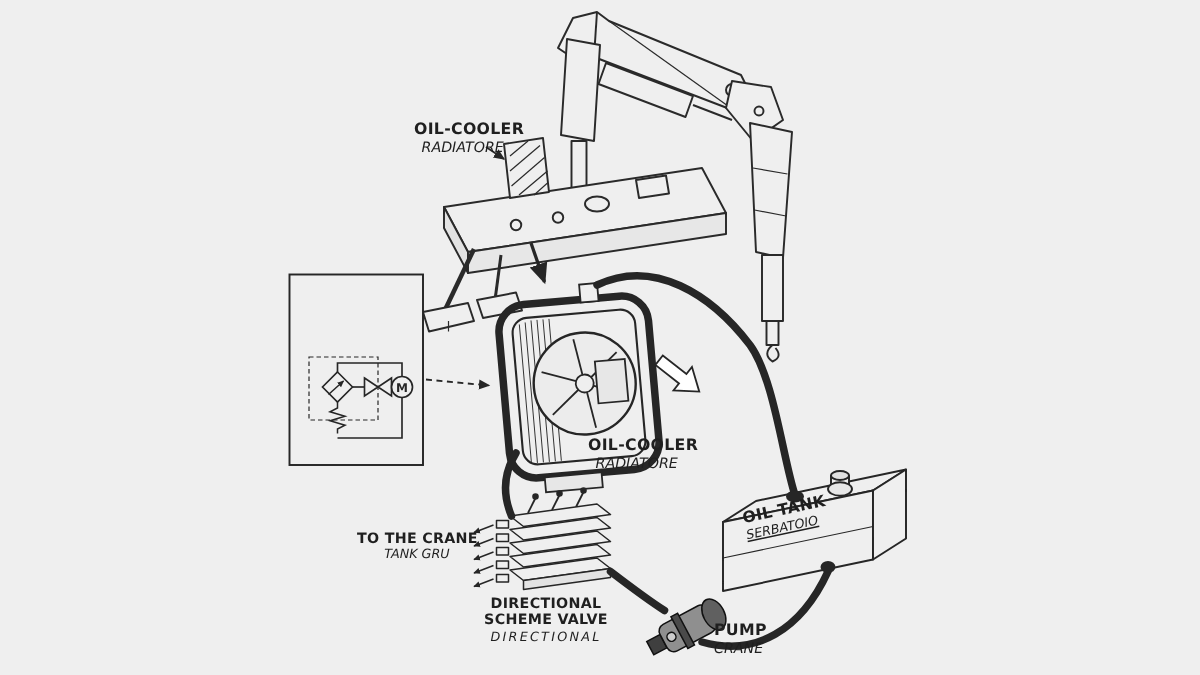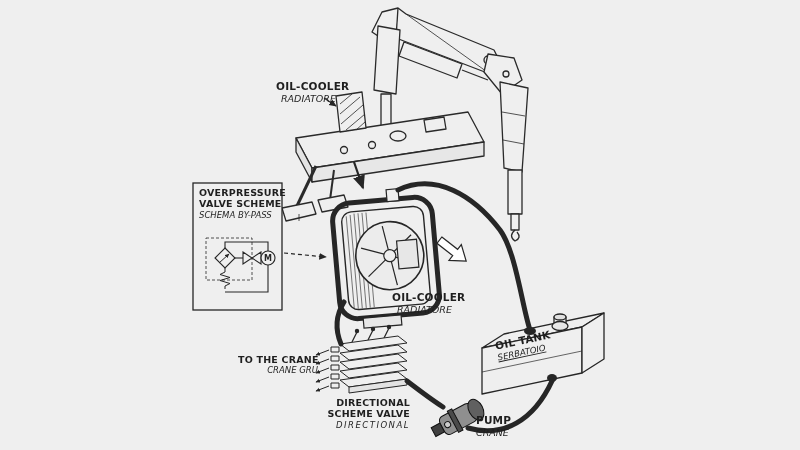--- a/index.html
+++ b/index.html
@@ -6,21 +6,21 @@
   html,body { width:800px; height:450px; }
   body { font-family:"DejaVu Sans", sans-serif; background:#efefef; }
   .stage { position:relative; width:800px; height:450px; background:#efefef; overflow:hidden; }
   .stage svg { position:absolute; left:0; top:0; font-family:"DejaVu Sans", sans-serif; }
   .lbl { position:absolute; color:#1f1f1f; white-space:nowrap; }
   .t-b  { display:block; font-weight:bold; font-size:10.5px; line-height:1.2; letter-spacing:.2px; }
   .t-b.sm { font-size:9.5px; }
   .t-i  { display:block; font-style:italic; font-size:9.5px; line-height:1.25; }
   .t-i.sm { font-size:8.5px; }
   .indent { padding-left:5px;font-style:italic; }
-  .center { text-align:right; }
+  .center { text-align:center; }
   .tank-rot { transform:rotate(-12deg); transform-origin:left top; }
   .underline { text-decoration:underline; }
   .spaced { letter-spacing:1.5px; }
 </style>
 </head>
 <body>
 
 <div class="stage">
 
 <svg width="800" height="450" viewBox="0 0 800 450">
@@ -193,39 +193,34 @@
   <ellipse cx="552" cy="378" rx="5" ry="4" fill="#262626"></ellipse>
 
   <polygon points="436,246 456,246 456,240 470,250 456,260 456,254 436,254" transform="rotate(38 452 250)" fill="#ffffff" stroke="#262626" stroke-width="1.2"></polygon>
 </svg>
 
 <div class="lbl" style="left:276px; top:80px;">
   <span class="t-b">OIL-COOLER</span>
   <span class="t-i indent">RADIATORE</span>
 </div>
 
-<div class="lbl" style="left:199px; top:187px; width:80px;">
-  <span class="t-b sm">OVERPRESSURE</span>
-  <span class="t-b sm">VALVE SCHEME</span>
-  <span class="t-i sm">SCHEMA BY-PASS</span>
-</div>
 
 <div class="lbl" style="left:392px; top:291px;">
   <span class="t-b">OIL-COOLER</span>
   <span class="t-i indent">RADIATORE</span>
 </div>
 
 <div class="lbl tank-rot" style="left:494px; top:340px;">
   <span class="t-b">OIL TANK</span>
   <span class="t-i sm underline">SERBATOIO</span>
 </div>
 
 <div class="lbl center" style="left:238px; top:354px; width:80px;">
   <span class="t-b sm">TO THE CRANE</span>
-  <span class="t-i sm">CRANE GRU</span>
+  <span class="t-i sm">TANK GRU</span>
 </div>
 
 <div class="lbl center" style="left:318px; top:397px; width:92px;">
   <span class="t-b sm">DIRECTIONAL</span>
   <span class="t-b sm">SCHEME VALVE</span>
   <span class="t-i sm spaced">DIRECTIONAL</span>
 </div>
 
 <div class="lbl" style="left:476px; top:414px;">
   <span class="t-b">PUMP</span>

